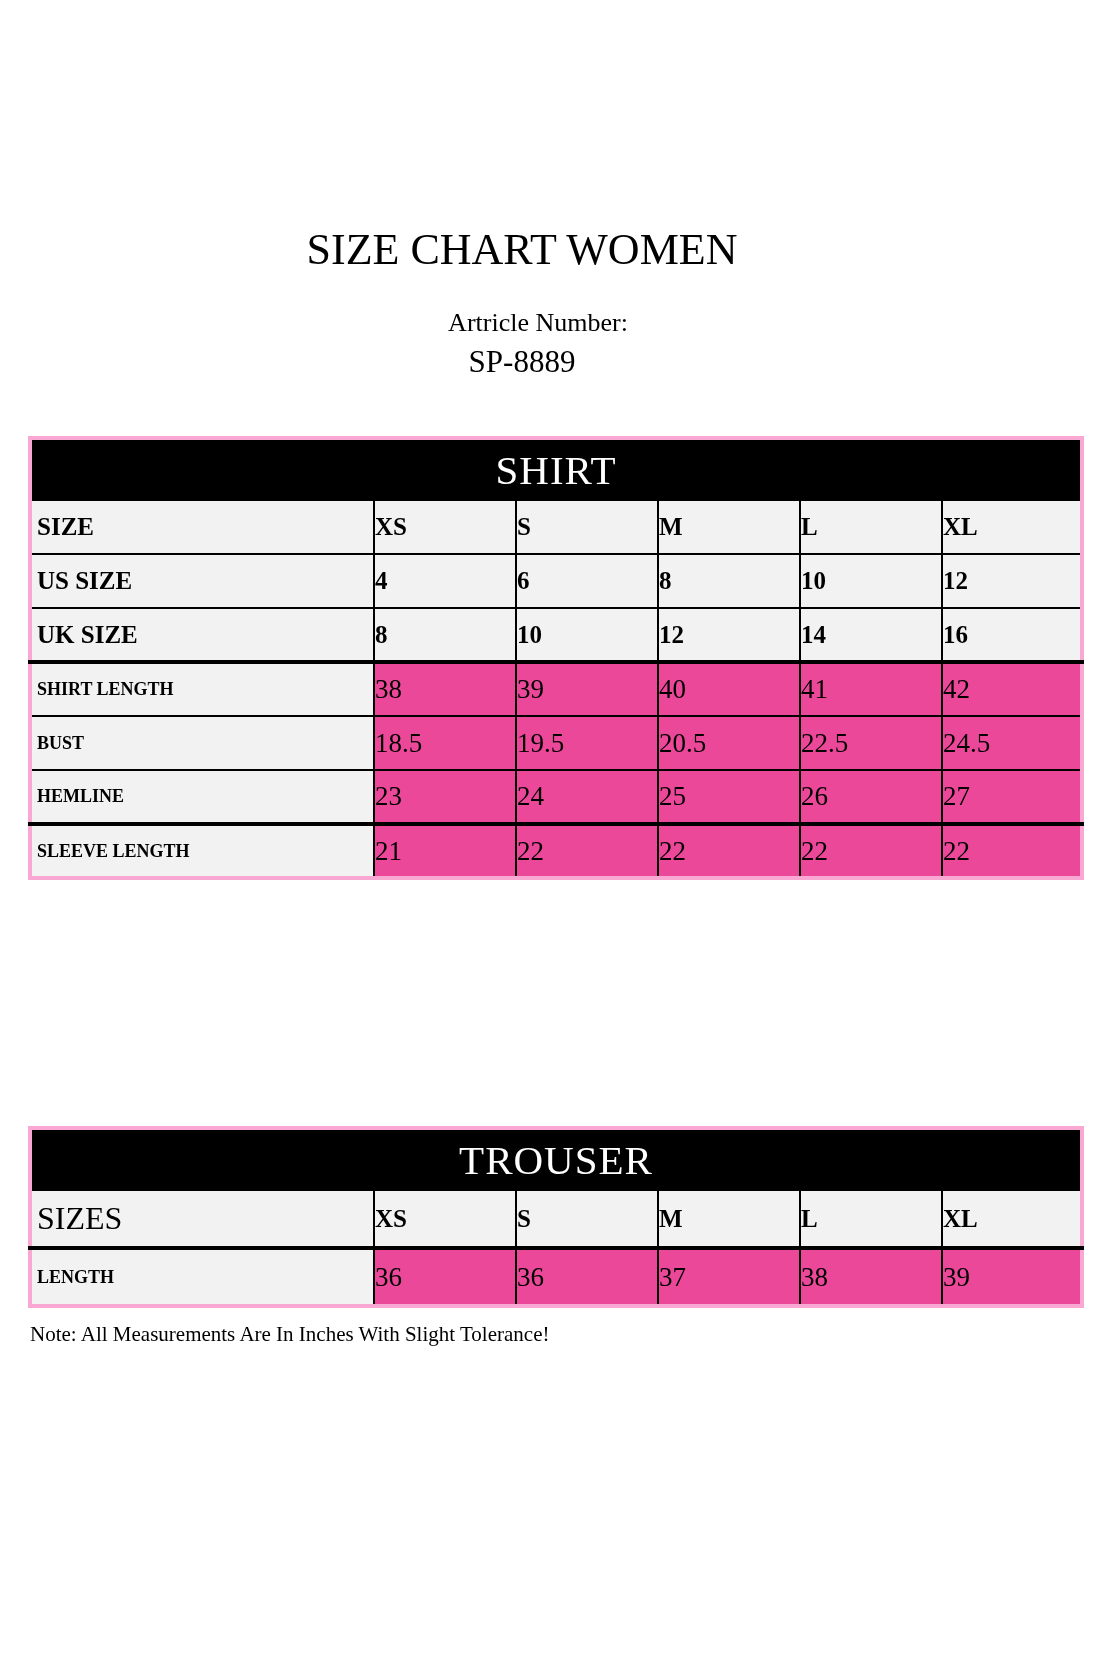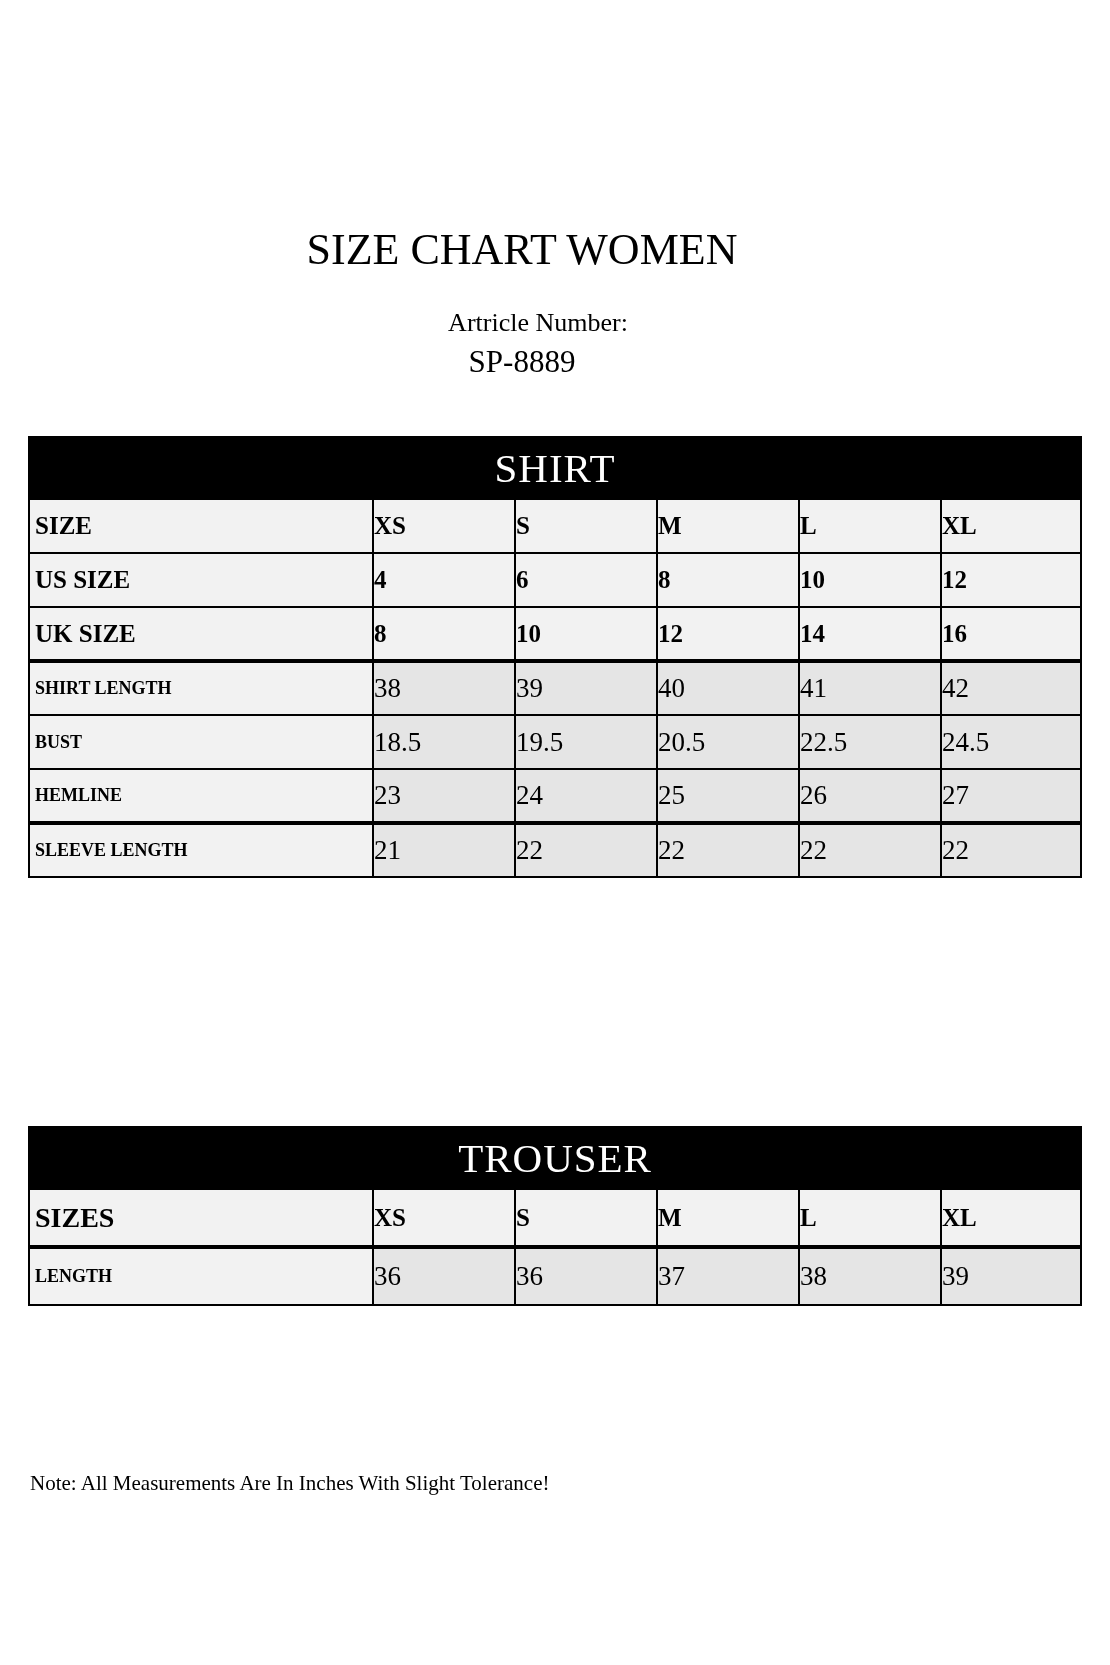--- a/index.html
+++ b/index.html
@@ -19,41 +19,41 @@
     position: absolute; top: 308px; left: 0; width: 1044px;
     text-align: center; font-size: 26px; margin-left: 16px;
   }
   .article-number {
     position: absolute; top: 344px; left: 0; width: 1044px;
     text-align: center; font-size: 31px; font-weight: normal;
   }
   table.size-table {
     position: absolute; left: 28px; width: 1052px;
     border-collapse: collapse; table-layout: fixed;
-    border: 2px solid #f9a8d4;
+    border: 4px solid #f9a8d4;
   }
   table.shirt   { top: 436px; }
   table.trouser { top: 1126px; }
   td { border: 2px solid #000000; padding: 0; overflow: hidden; }
   td.band {
     background: #000000; color: #ffffff;
     text-align: center; font-size: 41px; height: 62px;
     font-weight: normal; letter-spacing: 1px;
   }
   td.lbl { text-align: left; padding-left: 5px; background: #f2f2f2; }
   td.val { text-align: left; }
   tr.size-row td { height: 54px; background: #f2f2f2; font-weight: bold; font-size: 25px; }
-  tr.reg-label td.lbl { font-weight: bold; font-size: 28px; }
+  tr.reg-label td.lbl { font-weight: normal; font-size: 32px; }
   tr.meas-row td { height: 54px; }
   tr.meas-row td.lbl { font-size: 18px; font-weight: bold; }
-  tr.meas-row td.val { font-size: 27px; background: #e5e5e5; }
+  tr.meas-row td.val { font-size: 27px; background: #ec4899; }
   table.trouser tr.size-row td, table.trouser tr.meas-row td { height: 58px; }
   tr.thick td { border-bottom-width: 4px; }
   .note {
-    position: absolute; top: 1471px; left: 30px;
+    position: absolute; top: 1322px; left: 30px;
     font-size: 21px;
   }
 </style>
 </head>
 <body>
 
 <div class="page-title">SIZE CHART WOMEN</div>
 <div class="article-label">Artricle Number:</div>
 <div class="article-number">SP-8889</div>
 

